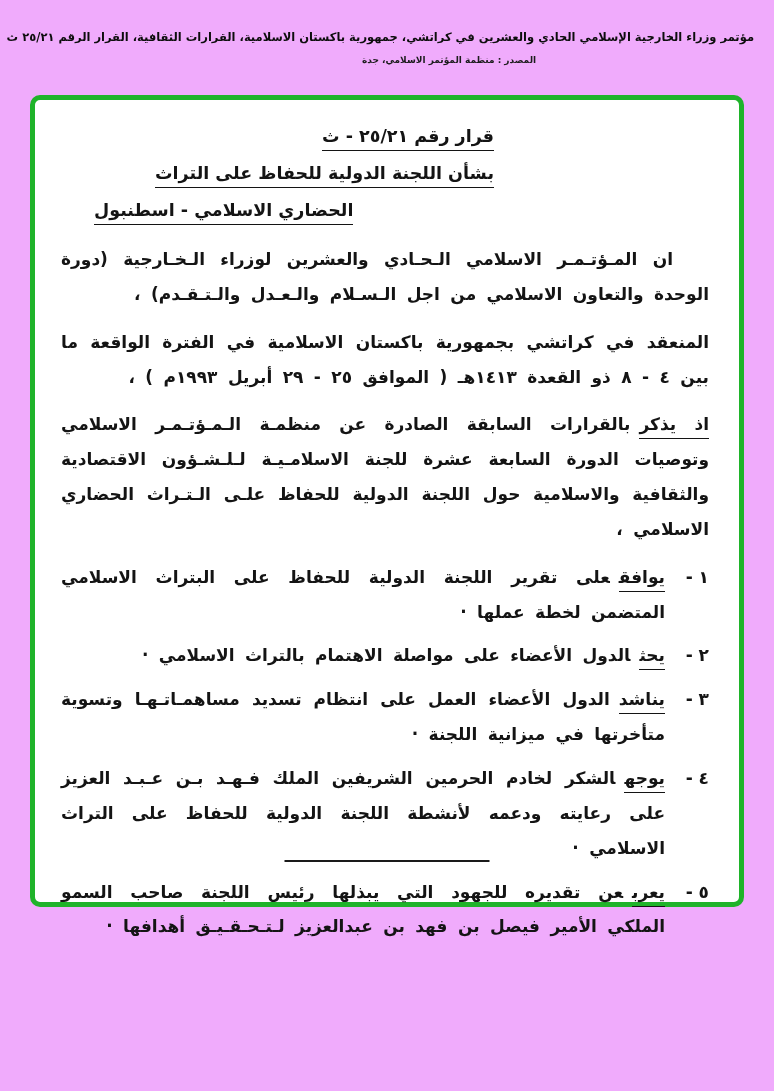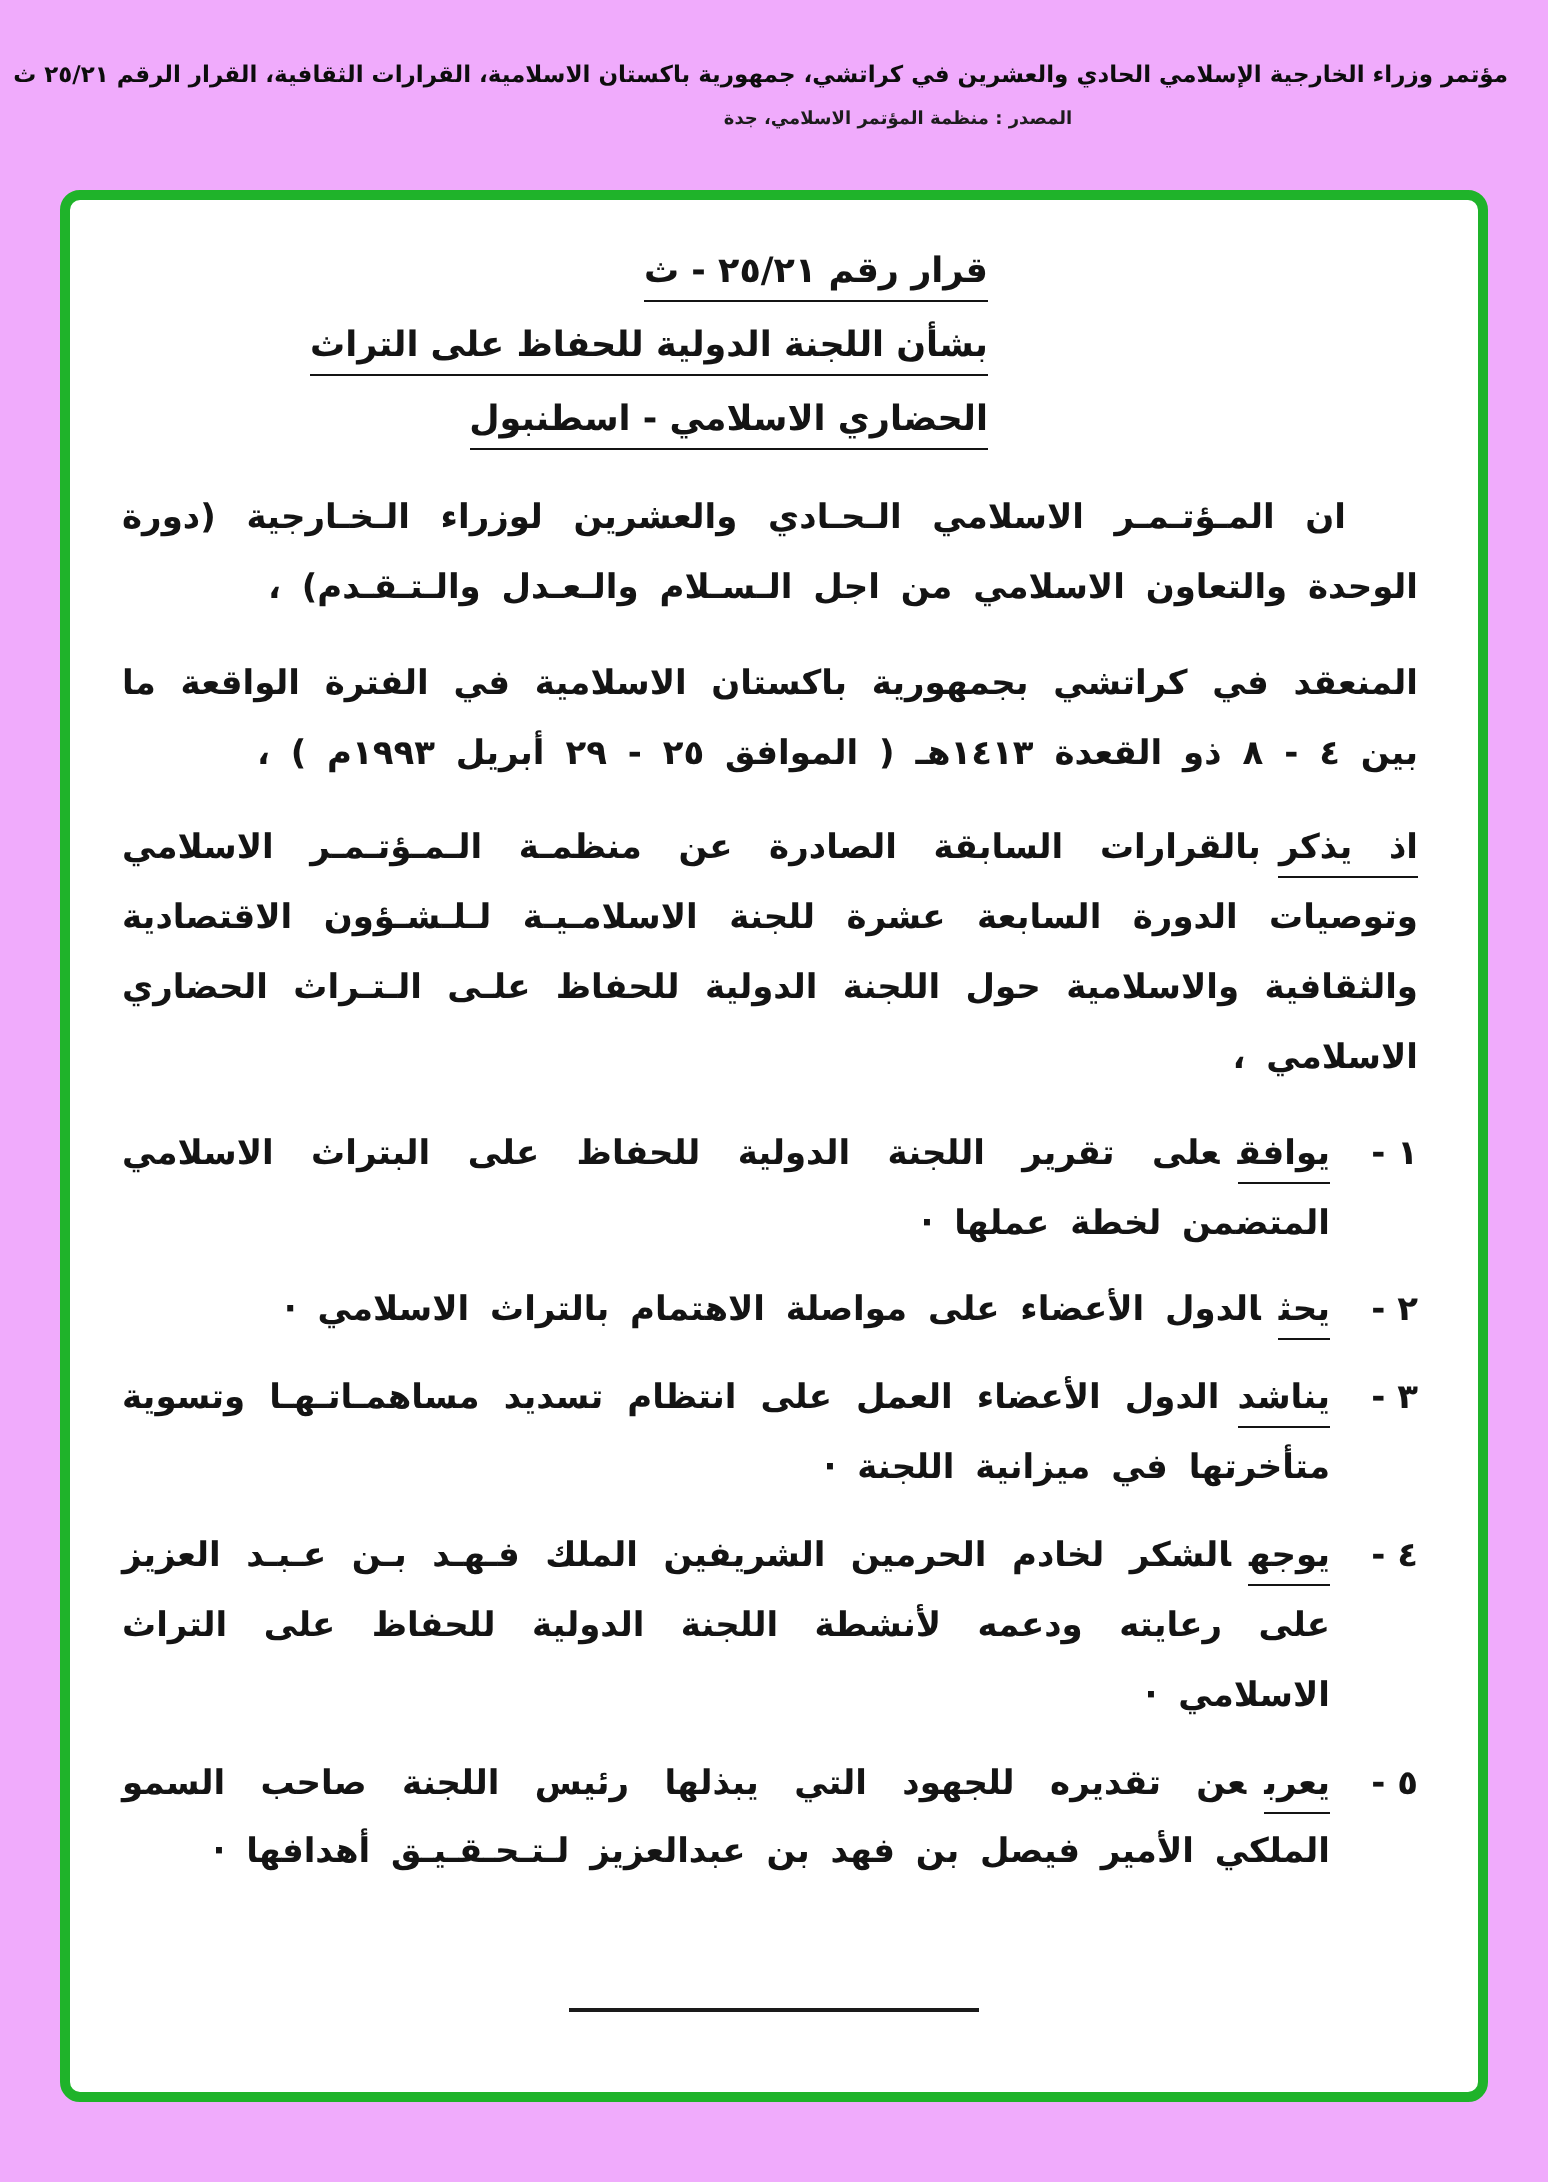--- a/index.html
+++ b/index.html
@@ -39,35 +39,35 @@
     font-size: 9px;
     font-weight: bold;
     color: #1c1c1c;
   }
   
   .doc-frame {
     position: absolute;
     top: 95px;
     left: 30px;
     width: 714px;
-    height: 956px;
+    height: 812px;
     background: #ffffff;
     border: 5px solid var(--frame-green, #1fb32a);
     border-radius: 10px;
     padding: 26px 30px 20px 26px;
   }
   
   .title-block {
     width: 400px;
     margin: 0 215px 22px 0;
     font-size: 17.5px;
     font-weight: bold;
   }
   .title-line { margin-bottom: 17px; text-align: right; }
-  .title-line.tl-left { text-align: right; }
+  .title-line.tl-left { text-align: left; }
   .u {
     border-bottom: 1.8px solid currentColor;
     padding-bottom: 4px;
   }
   
   .para {
     font-size: 17px;
     font-weight: bold;
     line-height: 2.05;
     text-align: justify;

